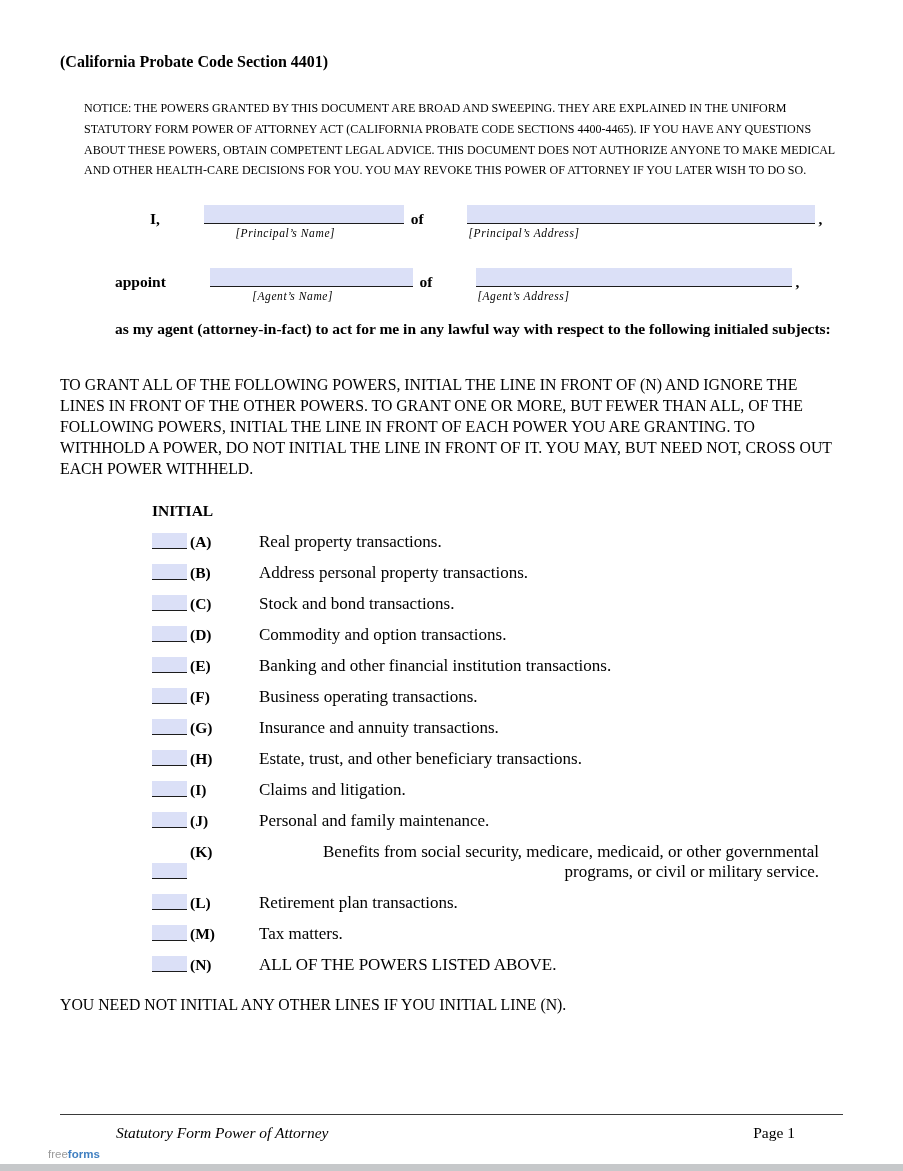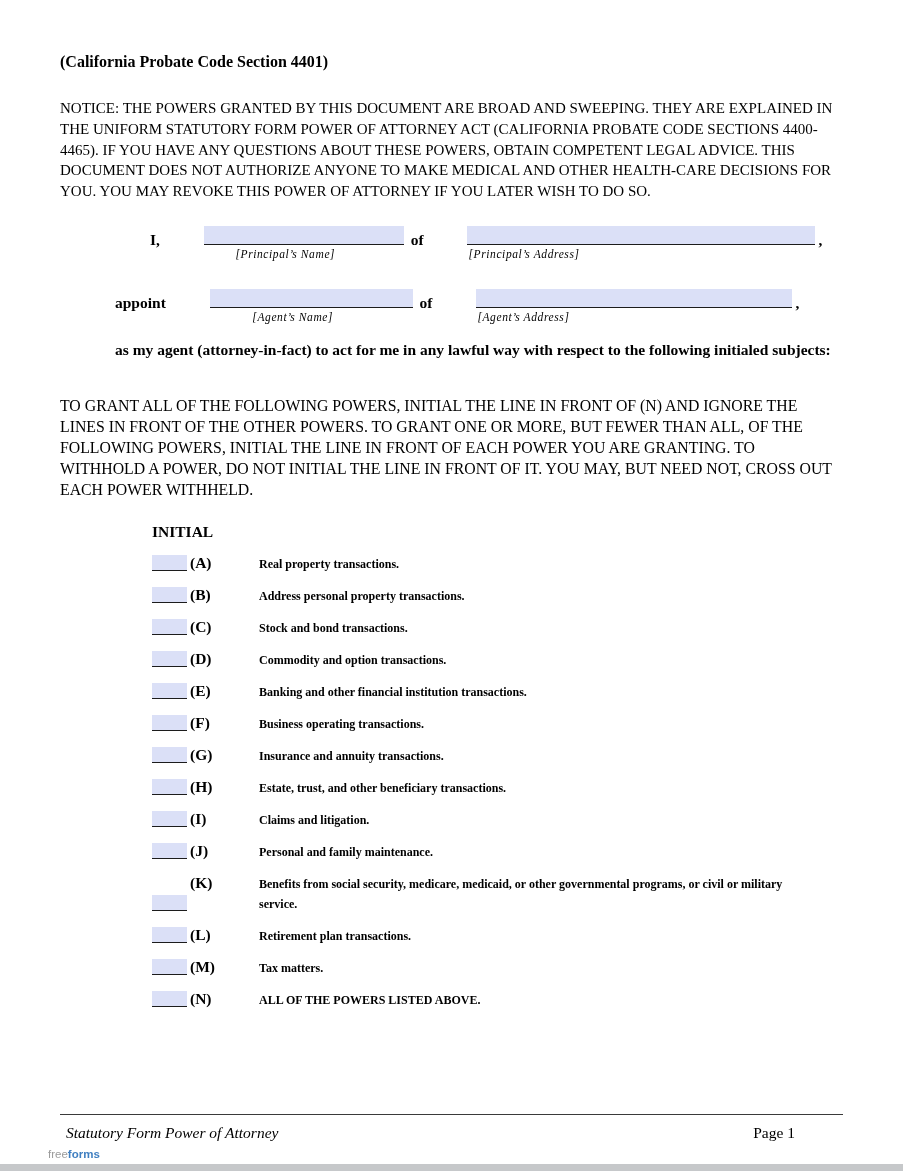--- a/index.html
+++ b/index.html
@@ -6,21 +6,21 @@
   html, body { background: #ffffff; }
   body { font-family: "Liberation Serif", serif; color: #000; }
 
   .page { position: relative; width: 903px; height: 1171px; background: #fff; margin: 0 auto; overflow: hidden; }
   .content { padding: 48px 60px 0 60px; }
 
   .title { text-align: center; font-weight: bold; font-size: 16.5px; letter-spacing: 0.6px; word-spacing: 7px; line-height: 20px; }
   .title .underline { text-decoration: underline; text-underline-offset: 3px; }
   .subtitle { font-weight: bold; font-size: 16px; line-height: 20px; margin-top: 4px; }
 
-  .notice { margin-top: 26px; font-size: 15px; line-height: 20.8px; }
+  .notice { margin-top: 26px; font-size: 12px; line-height: 20.8px; margin-left: 24px; }
 
   .form-section { margin-top: 24px; font-size: 15.5px; }
   .form-row { white-space: nowrap; }
   .row-principal { margin-left: 90px; margin-bottom: 40px; }
   .row-agent { margin-left: 55px; margin-bottom: 22px; }
   .bold { font-weight: bold; }
 
   .fieldwrap { display: inline-block; position: relative; vertical-align: baseline; margin: 0 3px; padding-left: 37px; }
   .fieldwrap .field { display: block; height: 19px; background: var(--field-bg, #dbe0f7); border-bottom: 1px solid #1c1c1c; cursor: text; }
   .sublabel { position: absolute; left: 0; right: 0; top: 22px; font-size: 11.5px; font-style: italic; font-weight: normal; letter-spacing: 0.6px; text-align: center; white-space: nowrap; }
@@ -28,27 +28,27 @@
 
   .clause { margin-left: 55px; width: 720px; font-weight: bold; font-size: 15.5px; line-height: 31px; white-space: normal; }
 
   .instructions { margin-top: 30px; font-size: 15.8px; line-height: 21px; }
 
   .powers { margin-top: 22px; margin-left: 92px; }
   .initial-header { font-weight: bold; font-size: 15.5px; line-height: 20px; }
   .power-row { display: flex; align-items: baseline; margin-top: 11px; }
   .initial-line { flex: none; width: 35px; height: 16px; background: var(--field-bg, #dbe0f7); border-bottom: 1px solid #1c1c1c; align-self: flex-end; margin-bottom: 3px; cursor: text; }
   .power-letter { flex: none; width: 72px; padding-left: 3px; font-weight: bold; font-size: 15.5px; line-height: 20px; }
-  .power-text { font-weight: bold; font-size: 12px; line-height: 20px; max-width: 560px; }
+  .power-text { font-weight: normal; font-size: 17px; line-height: 20px; max-width: 560px; text-align: right; }
 
   .footer-note { margin-top: 21px; font-size: 15.8px; }
 
   .footer-area { position: absolute; left: 0; right: 0; bottom: 0; }
   .divider { margin: 0 60px; border-top: 1px solid #3a3a3a; }
-  .footer-row { display: flex; justify-content: space-between; align-items: baseline; margin-top: 9px; padding: 0 108px 0 66px; font-size: 15.5px; }
+  .footer-row { display: flex; justify-content: space-between; align-items: baseline; margin-top: 9px; padding: 0 108px 0 116px; font-size: 15.5px; }
   .footer-doc-name { font-style: italic; }
   .brand { margin-top: 6px; padding-left: 48px; padding-bottom: 4px; font-family: "Liberation Sans", sans-serif; font-size: 11.5px; }
   .brand-free { color: var(--brand-free, #9b9b9b); }
   .brand-forms { color: var(--brand-forms, #3f7fc1); font-weight: bold; }
   .page-edge { height: 7px; background: var(--page-edge, #c6c8ca); }
 </style>
 </head>
 <body>
 
 <div class="page">
@@ -173,20 +173,21 @@
   </div>
 
   <div class="power-row">
     <span class="initial-line"></span>
     <span class="power-letter">(N)</span>
     <span class="power-text">ALL OF THE POWERS LISTED ABOVE.</span>
   </div>
 </div>
     </div>
 
+    <p class="footer-note">YOU NEED NOT INITIAL ANY OTHER LINES IF YOU INITIAL LINE (N).</p>
   </div>
 
   <div class="footer-area">
     <div class="divider"></div>
     <div class="footer-row">
       <span class="footer-doc-name">Statutory Form Power of Attorney</span>
       <span>Page 1</span>
     </div>
     <div class="brand">
       <span class="brand-free">free</span><span class="brand-forms">forms</span>

